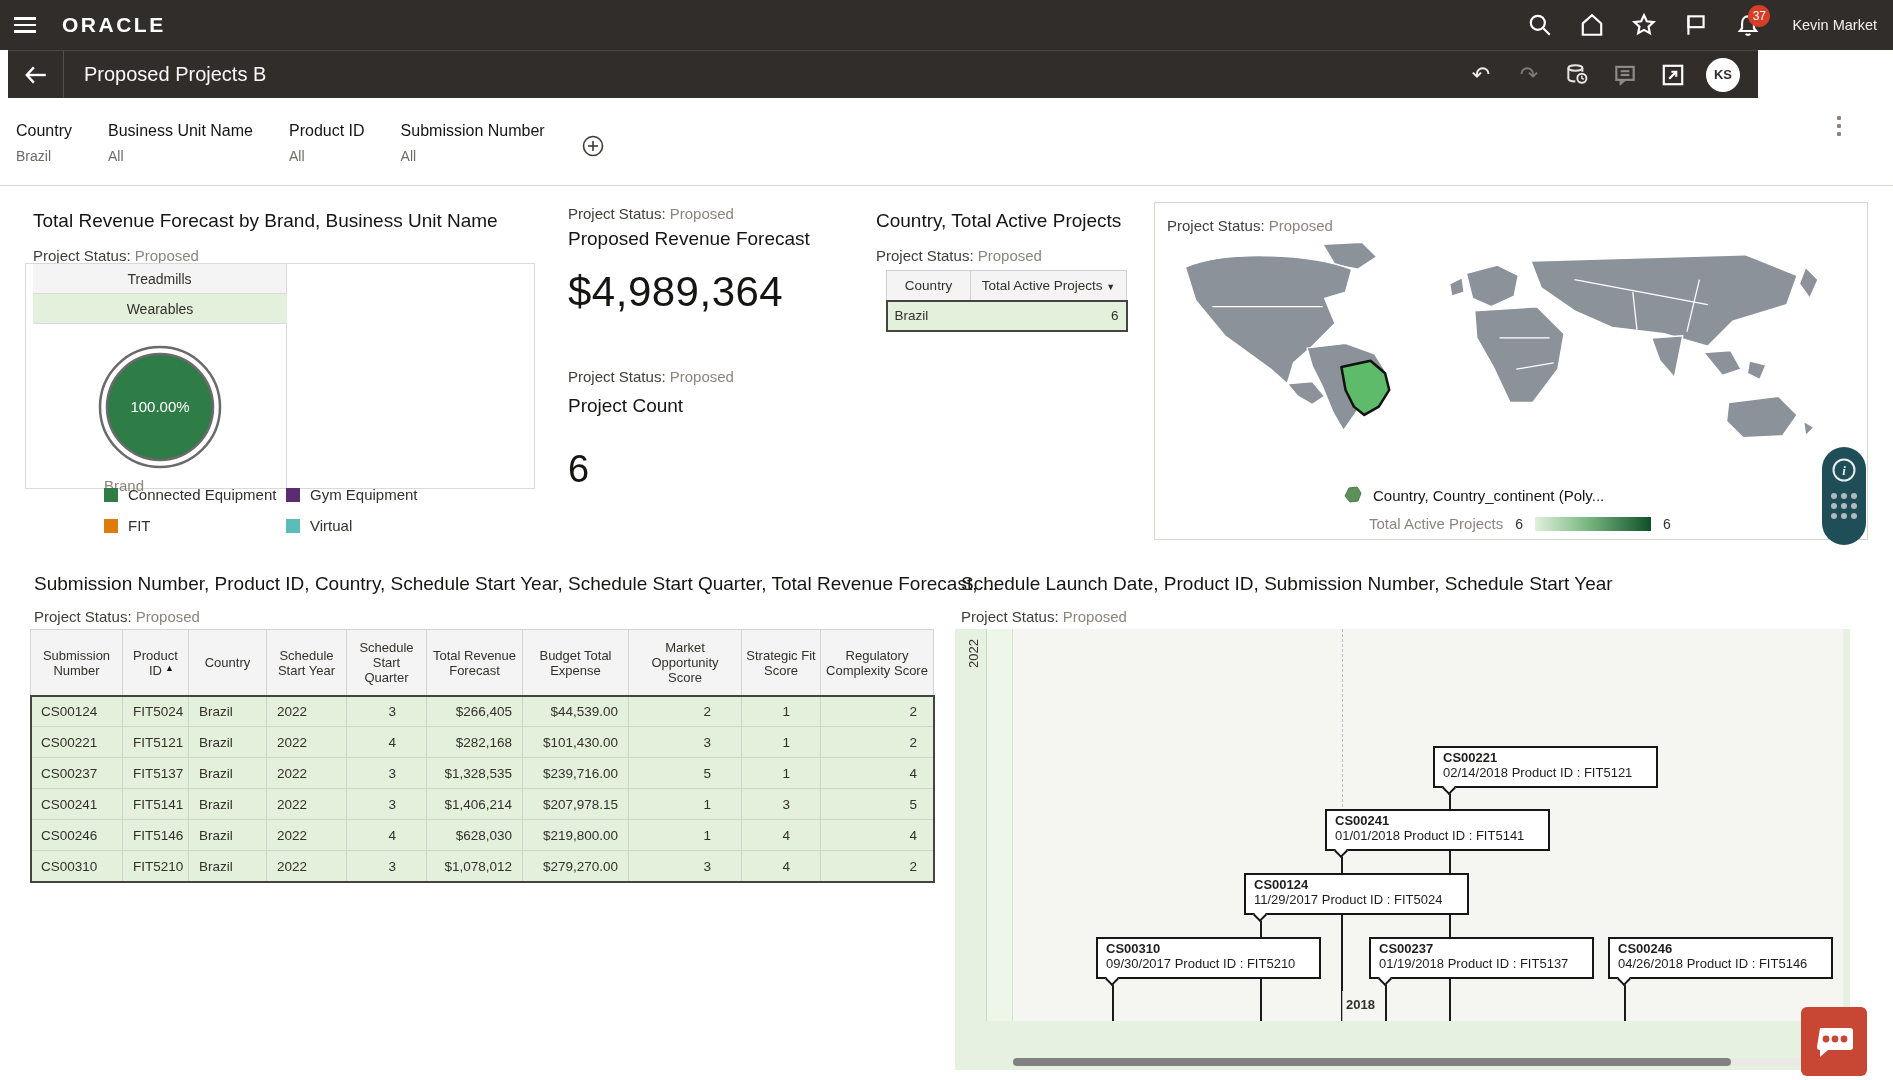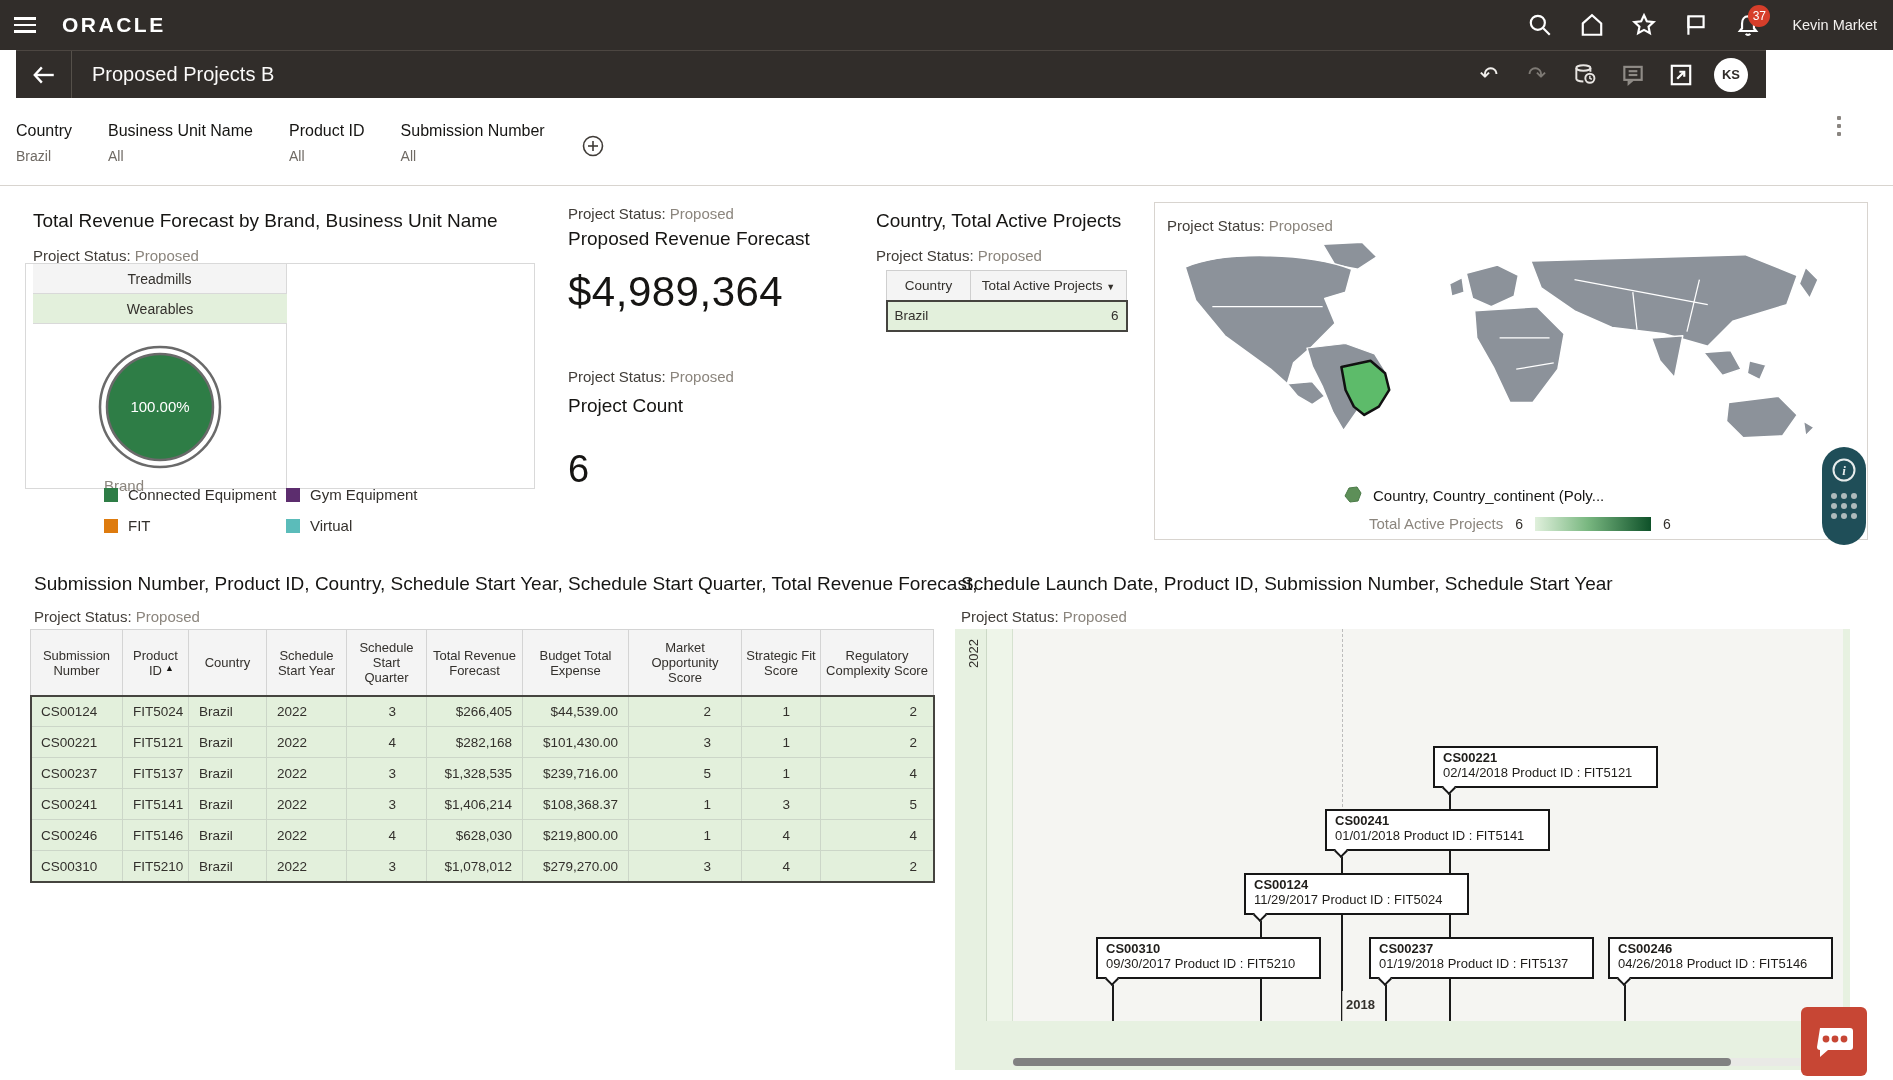--- a/index.html
+++ b/index.html
@@ -14,21 +14,21 @@
   .hamburger .bars { width:22px; }
   .hamburger .bars div { height:2.5px; background:#fff; margin:4px 0; }
   .brand { font-size:21px; font-weight:bold; letter-spacing:2.5px; margin-left:12px; }
   .topbar-right { margin-left:auto; display:flex; align-items:center; gap:8px; padding-right:16px; }
   .tb-icon { width:44px; height:44px; display:flex; align-items:center; justify-content:center; position:relative; cursor:pointer; }
   .badge { position:absolute; top:2px; right:0px; min-width:22px; height:22px; border-radius:11px;
     background:#d63e2a; color:#fff; font-size:12px; display:flex; align-items:center; justify-content:center; padding:0 4px; }
   .username { font-size:14.5px; margin-left:14px; color:#f3f1ef; }
 
   
-  .titlebar { position:absolute; left:16px; top:50px; width:1750px; height:48px; background:#312d2a;
+  .titlebar { position:absolute; left:8px; top:50px; width:1750px; height:48px; background:#312d2a;
     border-top:1px solid #4c4641; display:flex; align-items:center; color:#fff; }
   .back-btn { width:56px; height:48px; display:flex; align-items:center; justify-content:center; cursor:pointer;
     border-right:1px solid #55504a; }
   .page-title { font-size:20px; margin-left:20px; color:#fbfaf9; }
   .titlebar-right { margin-left:auto; display:flex; align-items:center; gap:6px; padding-right:18px; }
   .ti { width:42px; height:42px; display:flex; align-items:center; justify-content:center; cursor:pointer; font-size:22px; }
   .undo-g { color:#f1efec; } .redo-g { color:#7e7a75; }
   .avatar { width:34px; height:34px; border-radius:50%; background:#fff; color:#312d2a; font-size:13px; font-weight:bold;
     display:flex; align-items:center; justify-content:center; margin-left:6px; cursor:pointer; }
 
@@ -406,21 +406,21 @@
         <td class="rp">1</td>
         <td class="rp2">4</td>
       </tr>
       <tr>
         <td>CS00241</td>
         <td>FIT5141</td>
         <td>Brazil</td>
         <td>2022</td>
         <td class="rp">3</td>
         <td class="r">$1,406,214</td>
-        <td class="r">$108,368.37</td>
+        <td class="r">$207,978.15</td>
         <td class="rp">1</td>
         <td class="rp">3</td>
         <td class="rp2">5</td>
       </tr>
       <tr>
         <td>CS00246</td>
         <td>FIT5146</td>
         <td>Brazil</td>
         <td>2022</td>
         <td class="rp">4</td>

